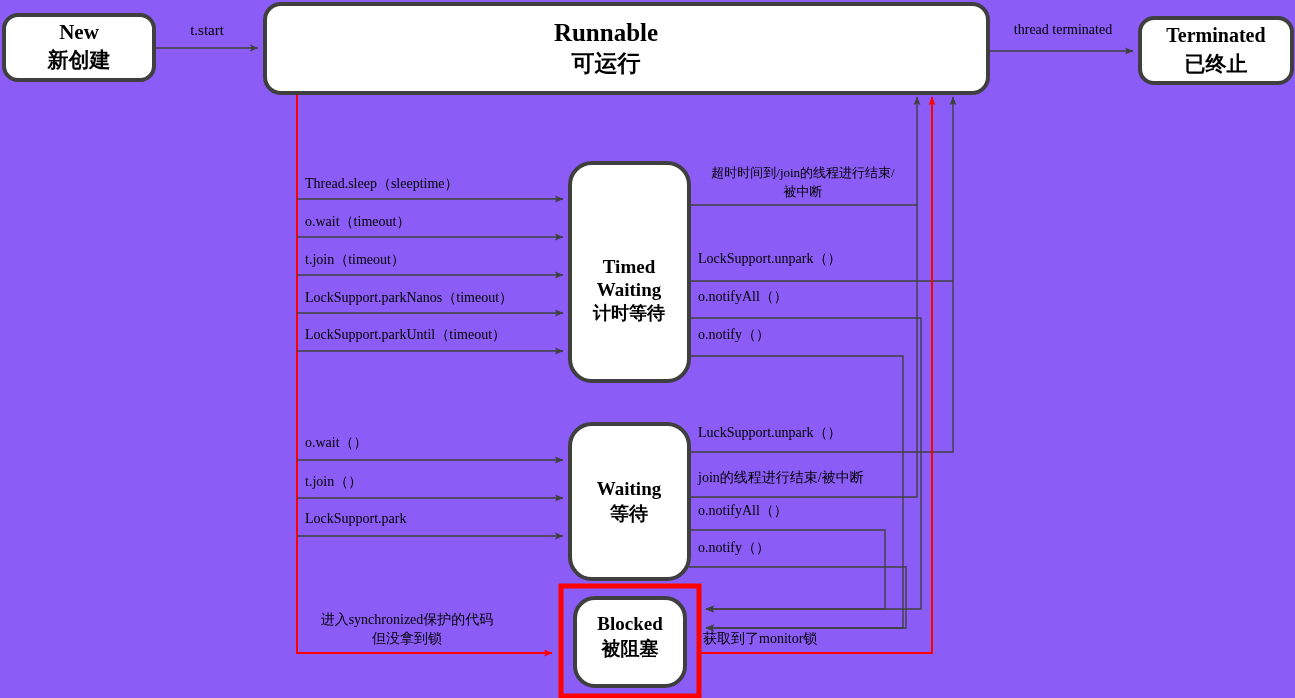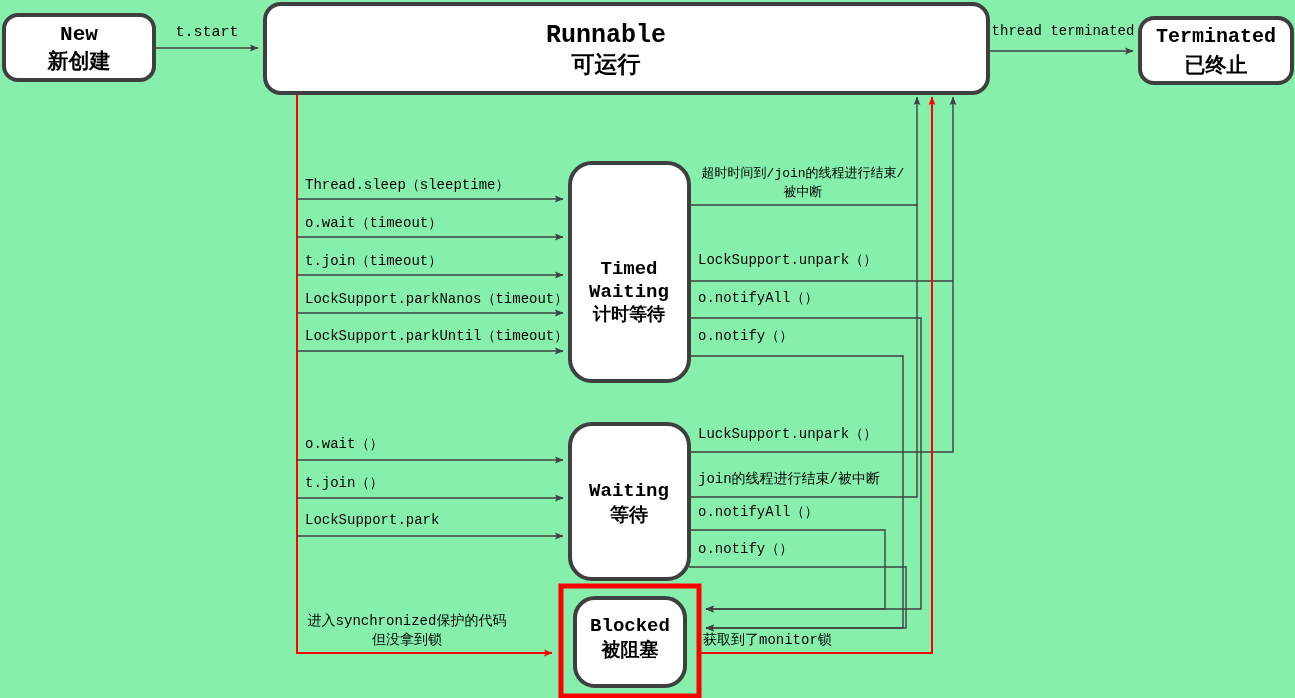--- a/index.html
+++ b/index.html
@@ -4,22 +4,22 @@
 <style>
   html, body {
     margin: 0;
     padding: 0;
     background: #ffffff;
   }
   #diagram-root {
     position: relative;
     width: 1295px;
     height: 698px;
-    background: #86efac;
-    font-family: Liberation Mono, monospace;
+    background: #8b5cf6;
+    font-family: Liberation Serif, serif;
     overflow: hidden;
   }
   svg.canvas {
     position: absolute;
     left: 0; top: 0;
     width: 1295px;
     height: 698px;
   }
   .state-title-en {
     font-weight: bold;

